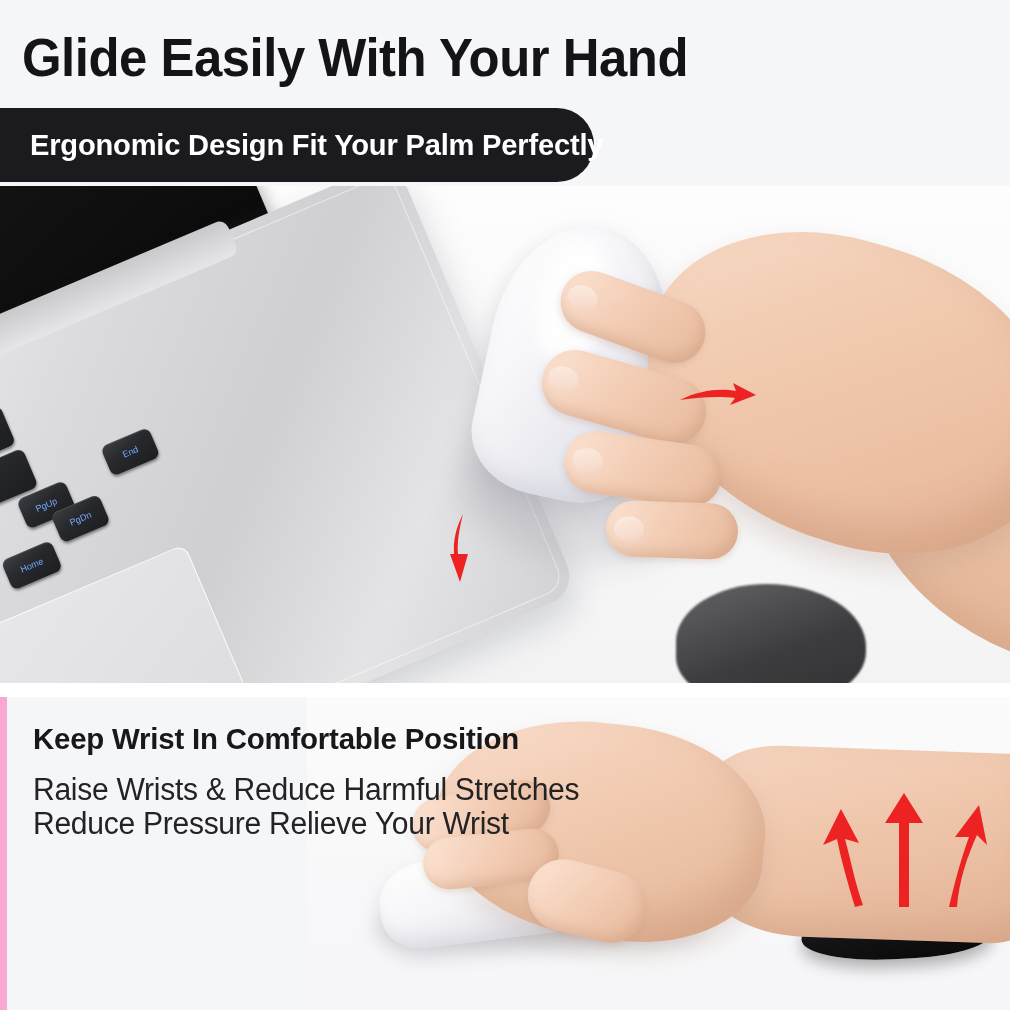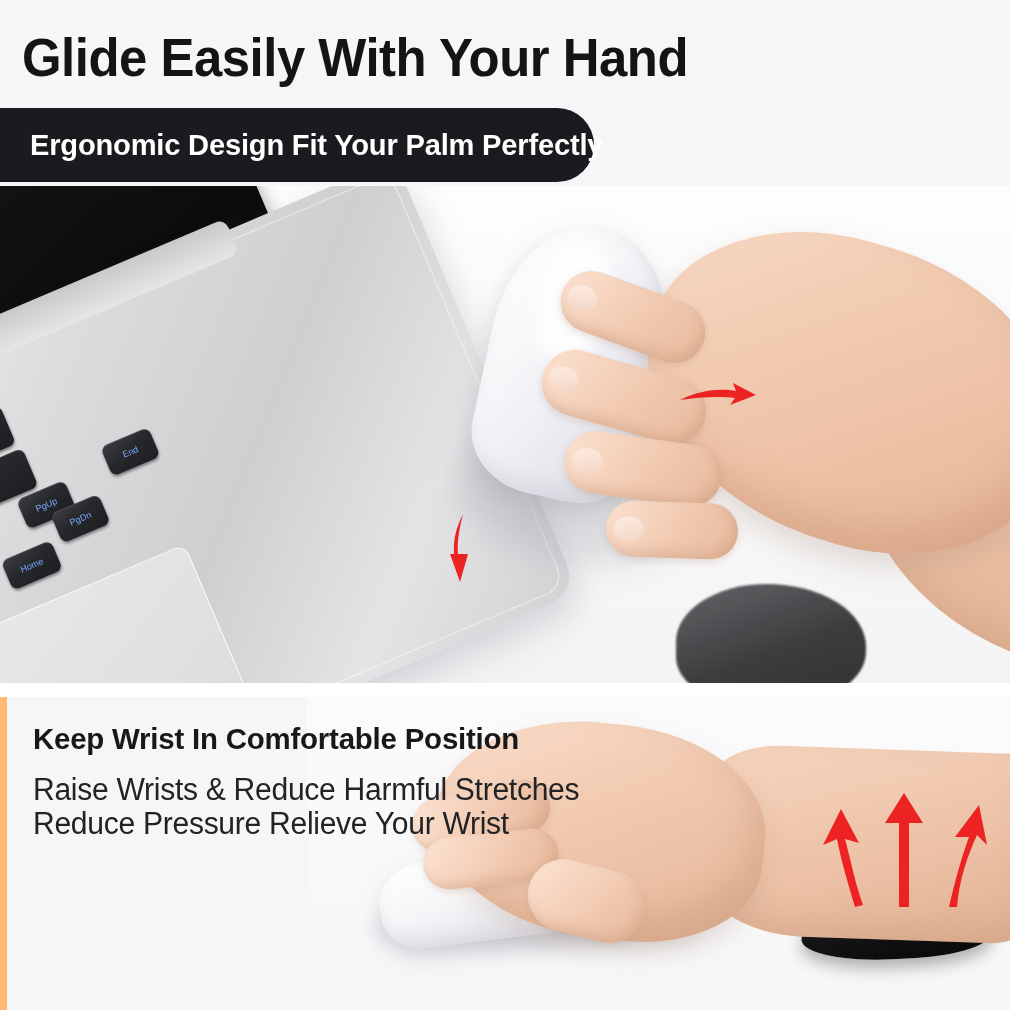--- a/index.html
+++ b/index.html
@@ -2,21 +2,21 @@
 <html><head>
 <meta charset="utf-8">
 <style>
   html,body{margin:0;padding:0;}
   body{
     width:1010px;height:1010px;
     background:#f4f5f7;
     font-family:"Liberation Sans",sans-serif;
     overflow:hidden;position:relative;
   }
-  .page{position:absolute;inset:0;background:#fdba74;padding-left:14px;}
+  .page{position:absolute;inset:0;background:#f9a8d4;padding-left:14px;}
 
   
   .top-section{position:absolute;left:0;top:0;width:1010px;height:683px;background:#f5f6f8;overflow:hidden;}
 
   .headline{
     position:absolute;left:22px;top:27px;
     font-size:53px;font-weight:bold;color:#141416;
     letter-spacing:-0.5px;white-space:nowrap;
     transform:scaleX(0.96);transform-origin:left top;
   }

